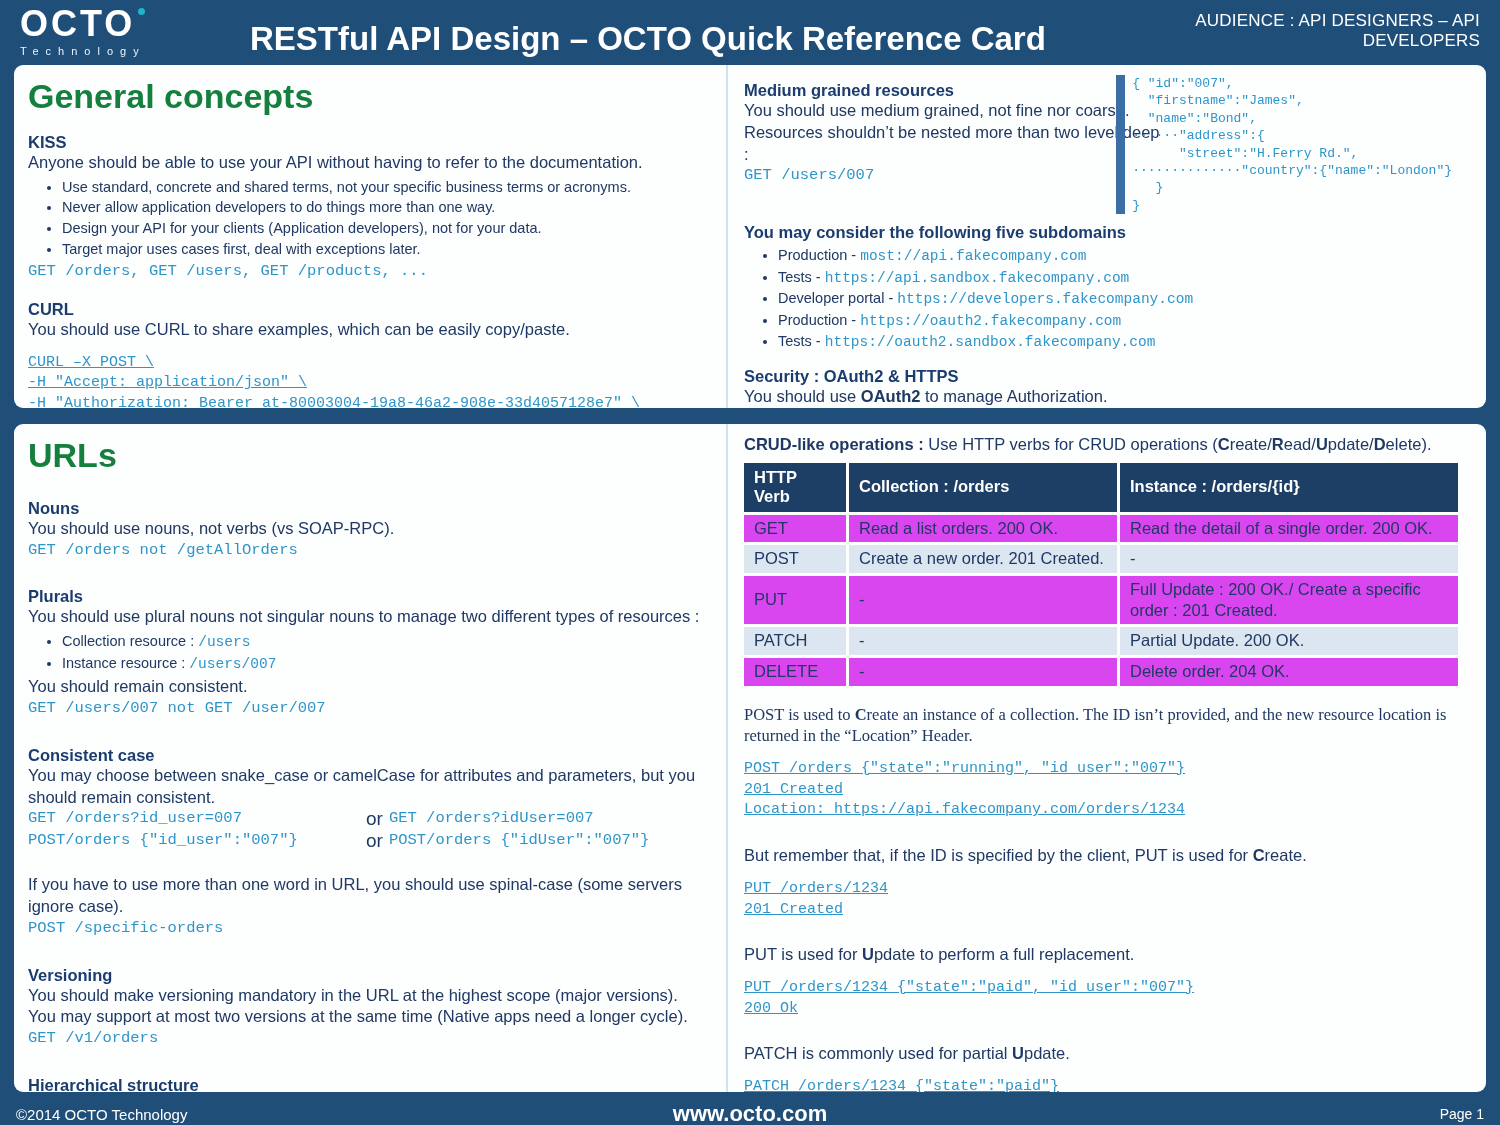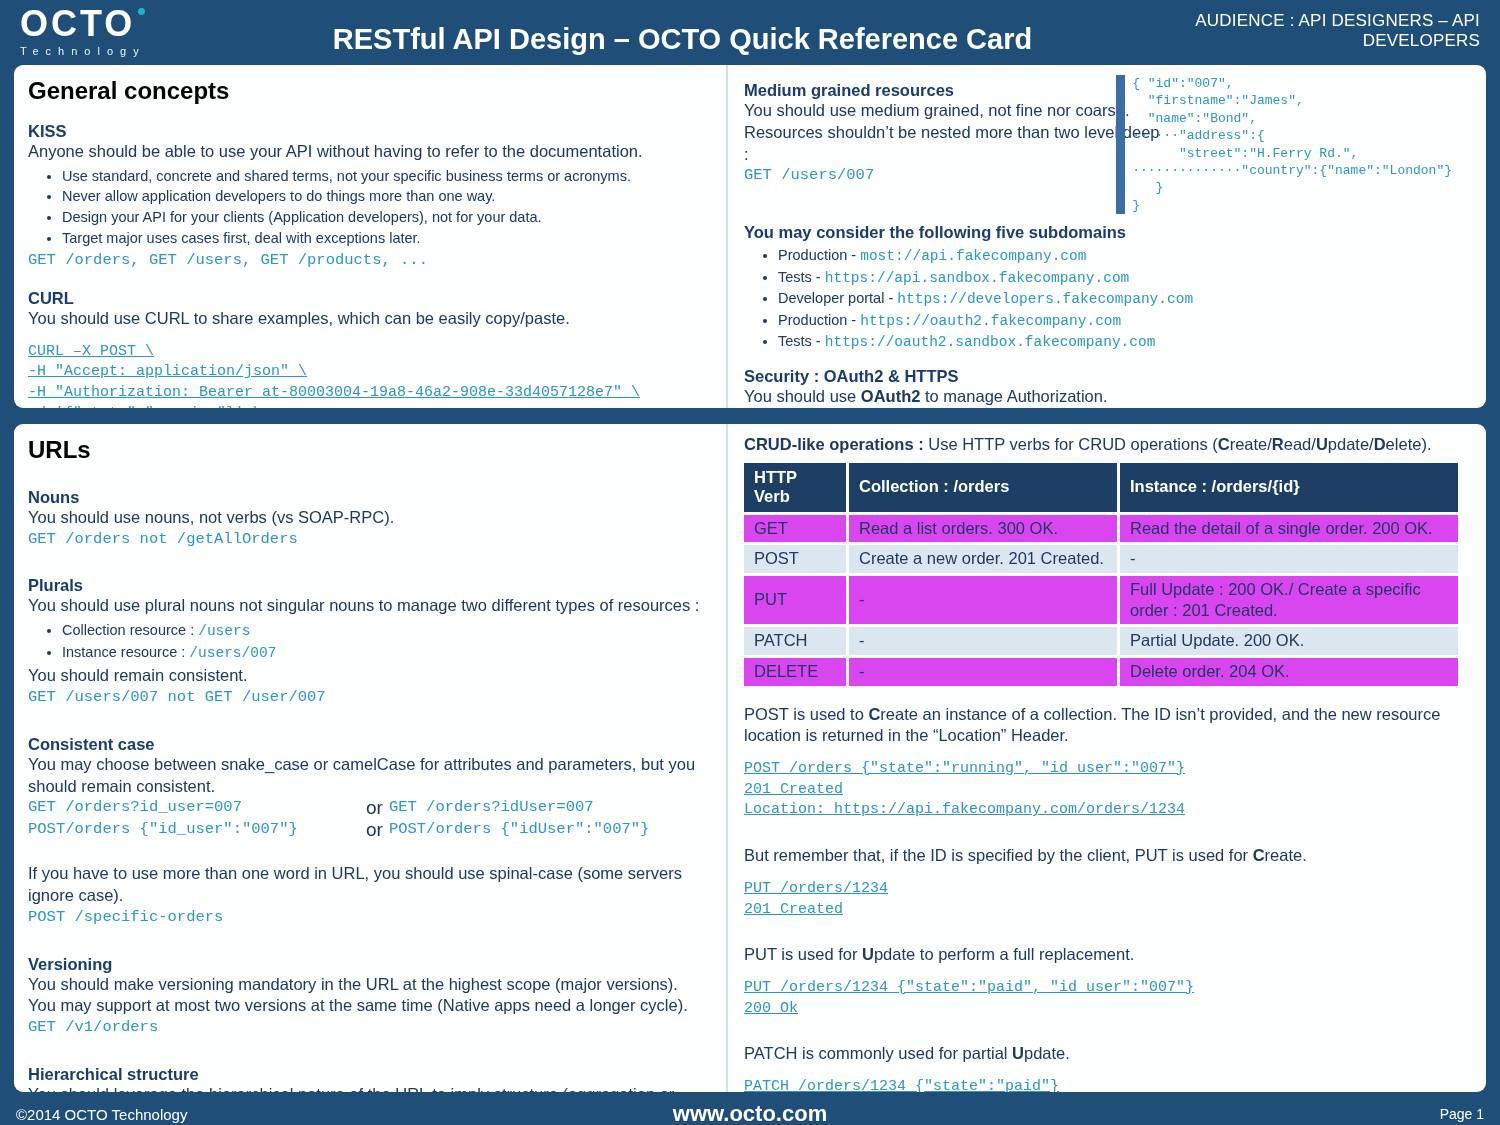--- a/index.html
+++ b/index.html
@@ -9,30 +9,30 @@
     font-family:"Liberation Sans", sans-serif;
     display:flex; flex-direction:column; overflow:hidden;
   }
   
   .hdr { height:62px; display:flex; align-items:center; padding:0 20px; color:#fff; flex:0 0 auto; }
   .logo { width:230px; }
   .logo-row { line-height:1; }
   .logo-text { font-size:36px; font-weight:bold; letter-spacing:3px; }
   .logo-dot { display:inline-block; width:7px; height:7px; border-radius:50%; background:#1fb5c9; vertical-align:top; margin-left:3px; margin-top:2px; }
   .logo-sub { font-size:11px; letter-spacing:7px; margin-top:3px; color:#eef4fa; }
-  .hdr-title { flex:1; text-align:center; font-size:29px; font-weight:bold;margin-top:16px; }
+  .hdr-title { flex:1; text-align:left; font-size:33px; font-weight:bold;margin-top:16px; }
   .hdr-aud { width:365px; text-align:right; font-size:17px; letter-spacing:0.2px; }
   
   .panel { background:#fdfefe; border-radius:9px; margin:0 14px; display:flex; overflow:hidden; flex:0 0 auto; }
   .panel-top { height:343px; margin-top:3px; }
   .band { height:16px; flex:0 0 auto; }
   .panel-bottom { height:668px; }
   .col-l { width:712px; padding:6px 10px 0 14px; }
   .col-r { flex:1; border-left:2px solid #cfe0ee; padding:8px 14px 0 16px; position:relative; }
-  .big-title { font-size:24px; font-weight:bold; color:#000000; margin:6px 0 2px; }
+  .big-title { font-size:34px; font-weight:bold; color:#15803d; margin:6px 0 2px; }
   .sec-head { font-weight:bold; color:#1b3c6e; font-size:16.5px; margin-top:17px; }
   .txt { color:#1f3864; font-size:16.5px; line-height:1.32; }
   ul.blts { list-style:disc; margin:3px 0 2px 34px; color:#1f3864; }
   ul.blts li { font-size:14.5px; line-height:1.42; }
   code, pre { font-family:"Liberation Mono","DejaVu Sans Mono",monospace; color:#2f95c9; }
   pre.code { font-size:15px; line-height:1.38; margin-top:12px;text-decoration:underline; }
   .cline { font-family:"Liberation Mono","DejaVu Sans Mono",monospace; color:#2f95c9; font-size:15.5px; line-height:1.4; }
   ul.blts li code { font-size:14.5px; }
   
   .mg-body { width:420px; }
@@ -180,21 +180,21 @@
 
       <table class="crud">
         <tbody>
             <tr>
           <th class="cw-verb">HTTP Verb</th>
           <th class="cw-col">Collection : /orders</th>
           <th class="cw-inst">Instance : /orders/{id}</th>
         </tr>
         <tr class="odd">
           <td>GET</td>
-          <td>Read a list orders. 300 OK.</td>
+          <td>Read a list orders. 200 OK.</td>
           <td>Read the detail of a single order. 200 OK.</td>
         </tr>
         <tr class="even">
           <td>POST</td>
           <td>Create a new order. 201 Created.</td>
           <td>-</td>
         </tr>
         <tr class="odd">
           <td>PUT</td>
           <td>-</td>
@@ -206,21 +206,21 @@
           <td>Partial Update. 200 OK.</td>
         </tr>
         <tr class="odd">
           <td>DELETE</td>
           <td>-</td>
           <td>Delete order. 204 OK.</td>
         </tr>
       </tbody>
         </table>
 
-      <div class="txt para" style="width:718px;"><span>POST is used to </span><span class="b">C</span><span>reate an instance of a collection. The ID isn’t provided, and the new resource location is returned in the “Location” Header.</span></div>
+      <div class="txt para" style="width:718px;font-family:Liberation Serif, serif;"><span>POST is used to </span><span class="b">C</span><span>reate an instance of a collection. The ID isn’t provided, and the new resource location is returned in the “Location” Header.</span></div>
       <pre class="code">POST /orders {"state":"running", "id_user":"007"}
 201 Created
 Location: https://api.fakecompany.com/orders/1234</pre>
 
       <div class="txt para" style="margin-top:24px;"><span>But remember that, if the ID is specified by the client, PUT is used for </span><span class="b">C</span><span>reate.</span></div>
       <pre class="code">PUT /orders/1234
 201 Created</pre>
 
       <div class="txt para" style="margin-top:24px;"><span>PUT is used for </span><span class="b">U</span><span>pdate to perform a full replacement.</span></div>
       <pre class="code">PUT /orders/1234 {"state":"paid", "id_user":"007"}

